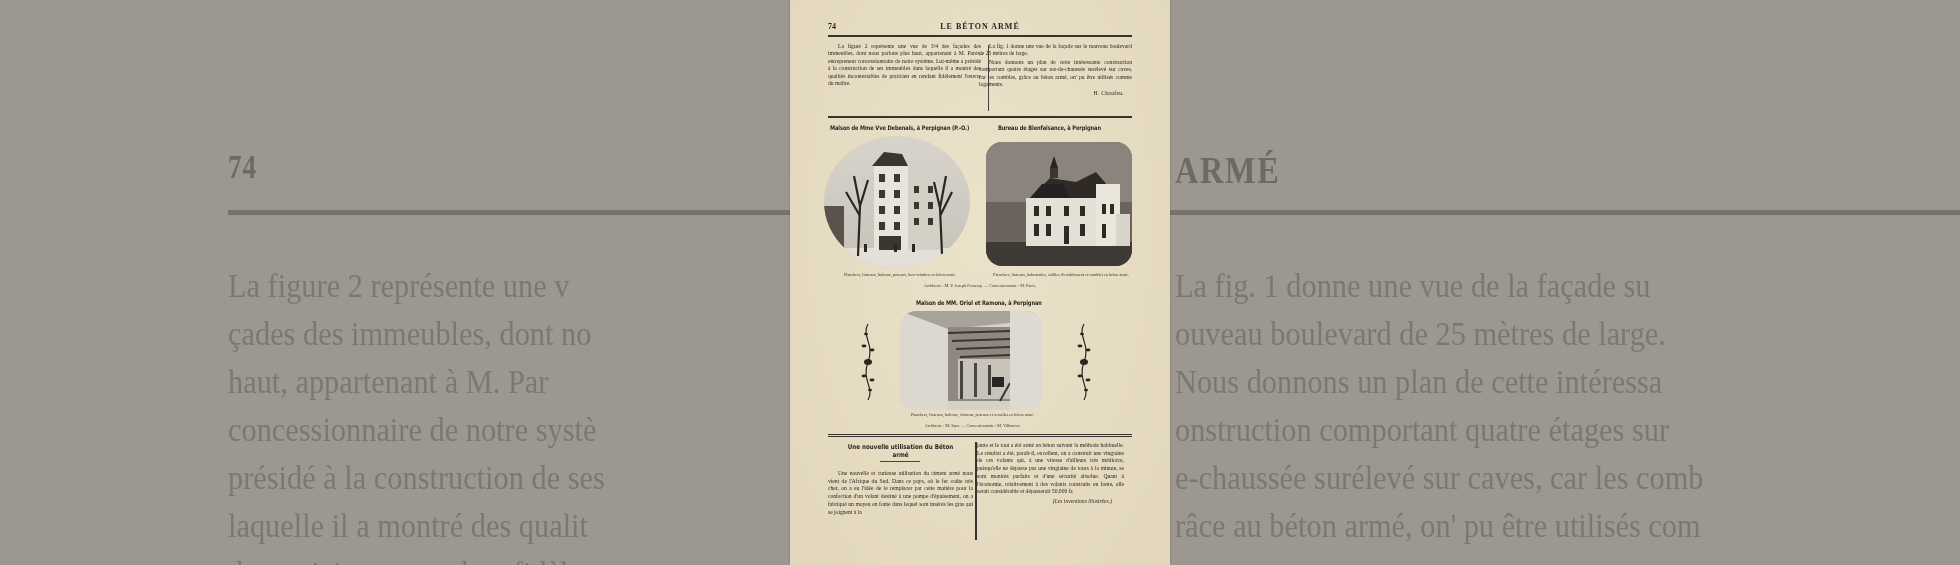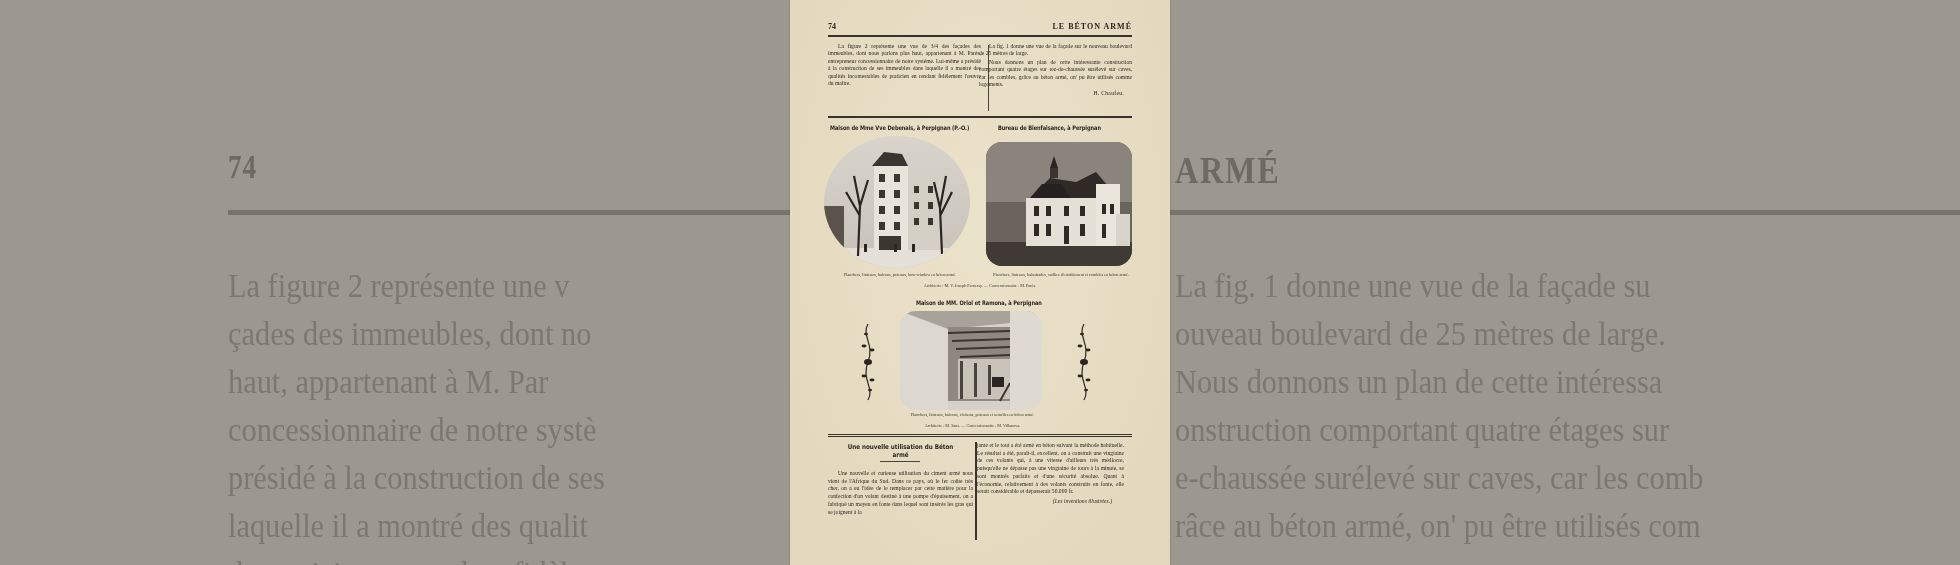--- a/index.html
+++ b/index.html
@@ -38,21 +38,21 @@
     background:#e6dcc3;
     background-image: radial-gradient(ellipse at 50% 40%, #ebe2ca 0%, #e2d7bc 100%);
     color:#2b2520;
     box-shadow:0 0 2px rgba(0,0,0,0.25);
   }
   .hdr {
     position:absolute; left:38px; right:38px; top:22px; height:12px;
     font-size:8px; font-weight:bold;
   }
   .hdr .pnum { position:absolute; left:0; top:0; }
-  .hdr .ptitle { position:absolute; left:0; right:0; text-align:right; letter-spacing:1px; }
+  .hdr .ptitle { position:absolute; left:0; right:0; text-align:center; letter-spacing:1px; }
   .rule { position:absolute; left:38px; right:38px; background:#3a332d; }
   .rule.thick { height:1.5px; }
   .rule.thin { height:1px; }
 
   .cols2 {
     position:absolute; left:38px; right:38px; top:43px; height:70px;
   }
   .cols2 .col {
     position:absolute; top:0; width:153px; font-size:5.6px; line-height:7.4px;
     text-align:justify;

